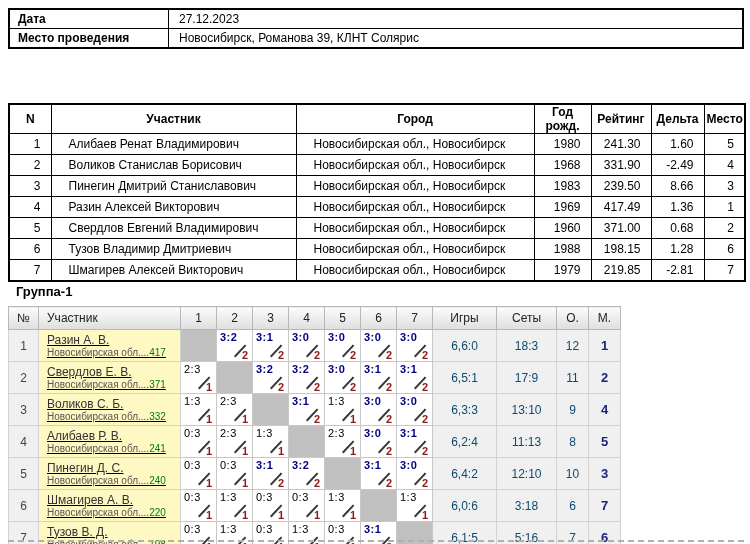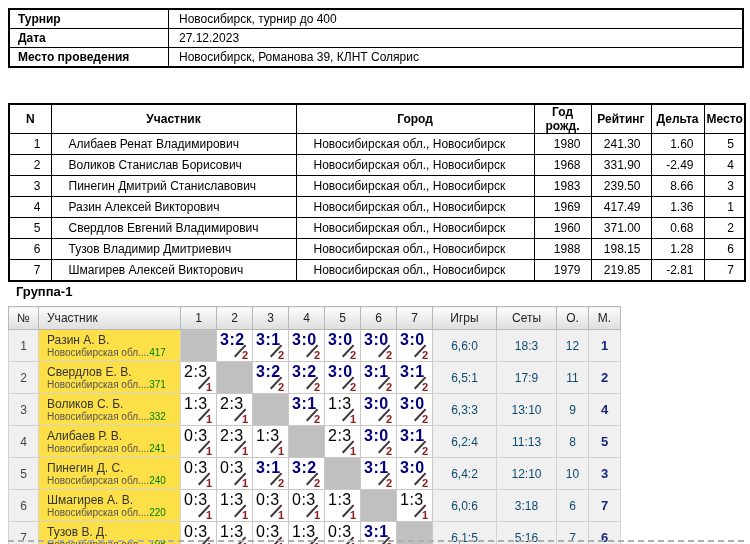--- a/index.html
+++ b/index.html
@@ -23,44 +23,40 @@
   .group-title{position:absolute;left:16px;top:284px;font-size:13px;font-weight:bold;color:#000;text-align:right;}
   .g-table{position:absolute;left:8px;top:306px;width:612px;border:1px solid #c0c0c0;}
   .g-table th{
     height:22px;font-size:12px;font-weight:normal;color:#222;text-align:center;
     background:linear-gradient(#fcfcfc,#dedede);border:1px solid #b8b8b8;padding:0 2px;
   }
   .g-table th.hname{text-align:left;padding-left:8px;}
   .g-table td{height:29px;font-size:12px;vertical-align:middle;border:1px solid #d2d2d2;}
   .g-table td.meta{background:#f0f0f0;text-align:center;color:#0c4a6e;}
   .g-table td.gnumcell{color:#444;}
-  .g-table td.namecell{background:#fde047;text-align:left;padding:1px 4px 1px 8px;}
+  .g-table td.namecell{background:#fef9c3;text-align:left;padding:1px 4px 1px 8px;text-decoration:underline;}
   .nm{font-size:12px;color:#333;line-height:14px;white-space:nowrap;}
   .sub{display:flex;justify-content:flex-start;align-items:baseline;line-height:12px;}
   .region{font-size:10px;color:#555;white-space:nowrap;}
   .rating{font-size:10px;color:#008000;padding-right:2px;}
   .g-table td.mx{background:#fff;border:1px solid #c8c8c8;position:relative;padding:0;}
   .g-table td.selfcell{background:#c0c0c0;border:1px solid #c8c8c8;}
-  .score{position:absolute;left:3px;top:1px;font-size:16px;font-weight:bold;letter-spacing:0.5px;}
+  .score{position:absolute;left:3px;top:1px;font-size:11px;font-weight:bold;letter-spacing:0.5px;}
   .score.win{color:#000080;}
   .score.loss{color:#000000;font-weight:normal;}
   .slash{position:absolute;right:4px;bottom:9px;width:16px;height:1.6px;background:#3a3a3a;transform:rotate(-47deg);}
   .pts{position:absolute;right:4px;bottom:0;font-size:11px;font-weight:bold;color:#8b1a1a;}
   .g-table td.placecell{font-weight:bold;color:#1a2380;font-size:13px;}
   .cutline{position:absolute;left:8px;top:540px;width:736px;border-top:2px dashed #b0b0b0;}
 </style>
 </head>
 <body>
 
 <table class="info-table">
   <tbody id="info-body">
-      <tr>
-        <td class="ilabel">Турнир</td>
-        <td class="ivalue">Новосибирск, турнир до 400</td>
-      </tr>
       <tr>
         <td class="ilabel">Дата</td>
         <td class="ivalue">27.12.2023</td>
       </tr>
       <tr>
         <td class="ilabel">Место проведения</td>
         <td class="ivalue">Новосибирск, Романова 39, КЛНТ Солярис</td>
       </tr>
     </tbody>
 </table>

